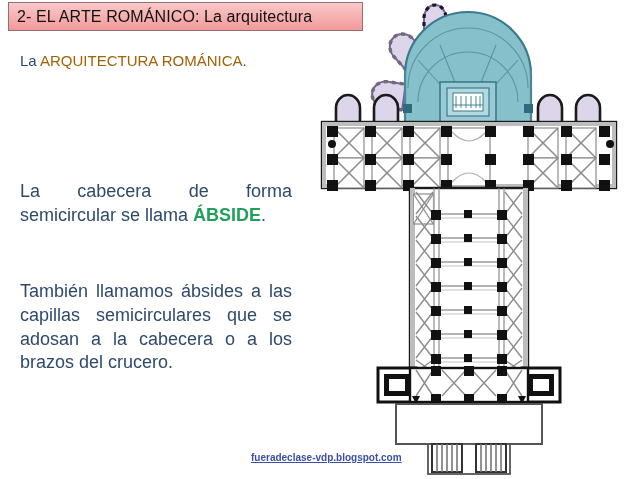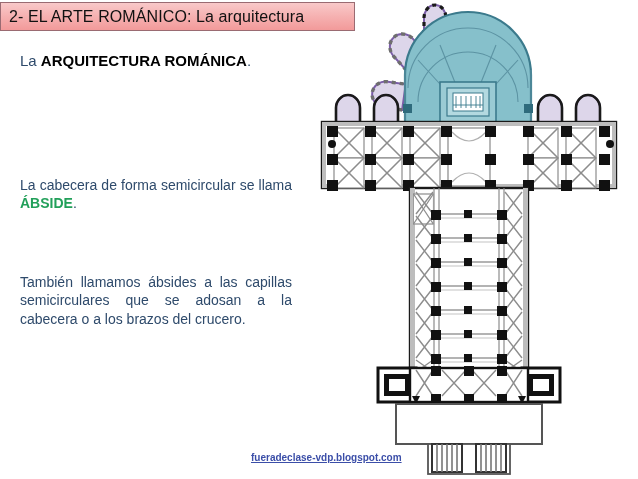--- a/index.html
+++ b/index.html
@@ -12,21 +12,21 @@
     height: 479px;
     position: relative;
     overflow: hidden;
     font-family: "Liberation Sans", sans-serif;
     background: #ffffff;
   }
 
   
   #title-banner {
     position: absolute;
-    left: 0px;
+    left: 8px;
     top: 2px;
     width: 355px;
     height: 29px;
     box-sizing: border-box;
     border: 1px solid #9a6b72;
     background: linear-gradient(to bottom, #f9c9c9 0%, #f6b3b3 45%, #f29a9a 100%);
     display: flex;
     align-items: center;
     padding-left: 8px;
   }
@@ -45,39 +45,39 @@
     width: 272px;
   }
 
   .lead-line {
     font-size: 15px;
     color: #2e4a6b;
     margin-bottom: 0;
     white-space: nowrap;
   }
   .lead-line .hl {
-    color: #000000;
-    font-weight: bold;
+    color: #a16207;
+    font-weight: normal;
   }
   .lead-line .plain-strong {
     color: #2e4a6b;
   }
 
   .para {
-    font-size: 14px;
+    font-size: 18px;
     line-height: 1.32;
     color: #2e4a6b;
     text-align: justify;
   }
   .para .hl {
     color: #22a05a;
     font-weight: bold;
   }
   #para-1 { position: absolute; left: 0px; top: 110px; width: 272px; }
-  #para-2 { position: absolute; left: 0px; top: 173px; width: 272px; margin-top: 48px; }
+  #para-2 { position: absolute; left: 0px; top: 180px; width: 272px; margin-top: 48px; }
 
   
   #footer-link {
     position: absolute;
     left: 251px;
     top: 452px;
     font-size: 10px;
     color: #3b4ea8;
     text-decoration: underline;
     font-weight: bold;

